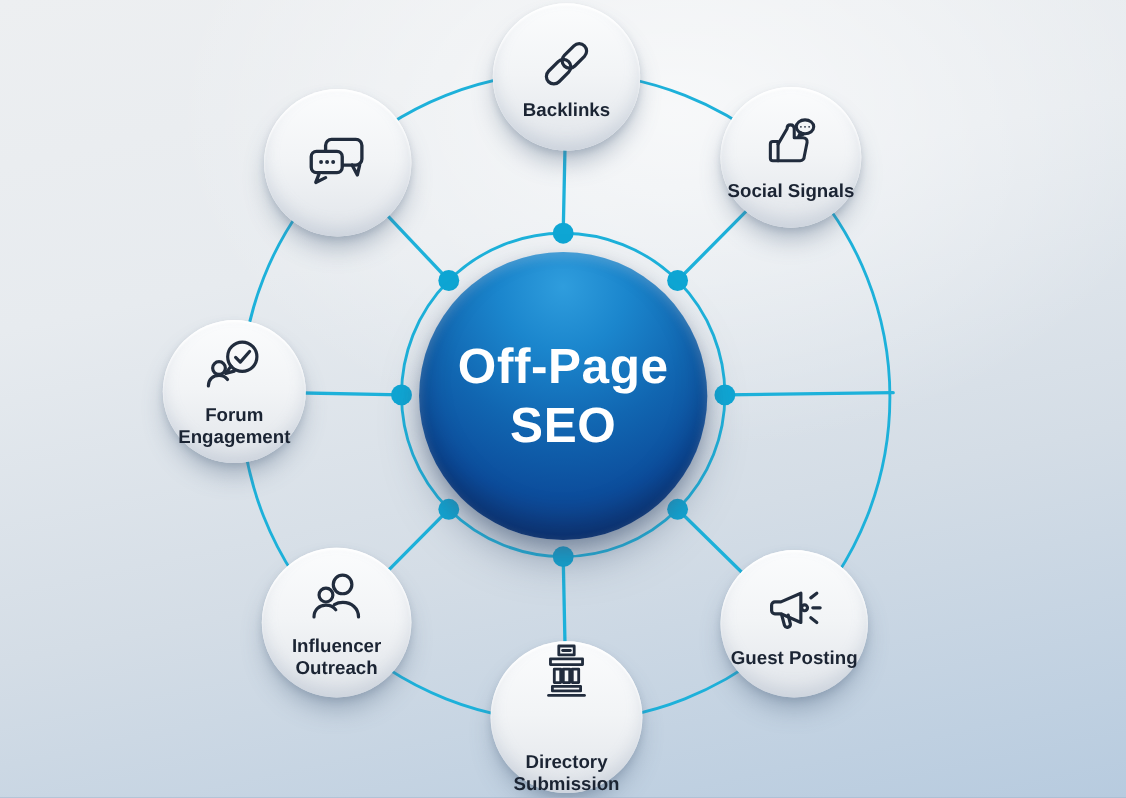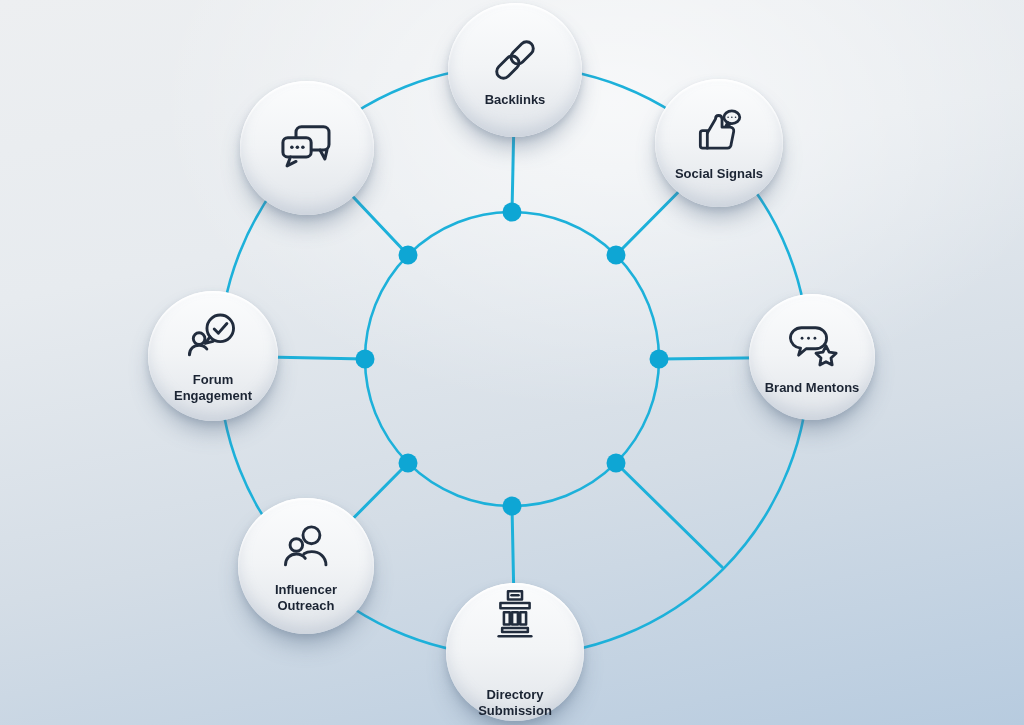--- a/index.html
+++ b/index.html
@@ -45,21 +45,21 @@
     background:linear-gradient(180deg, #fbfcfd 0%, #f2f4f6 48%, #e1e5ea 100%);
     box-shadow:0 14px 22px -4px rgba(84,104,132,.42), 0 3px 7px rgba(84,104,132,.2),
                inset 0 2px 2px rgba(255,255,255,.95), inset 0 -8px 14px rgba(150,165,185,.28);
     display:flex;flex-direction:column;align-items:center;justify-content:center;
   }
   .node-icon{color:var(--icon-stroke);line-height:0;}
   .node-icon svg{display:block;}
   .node-label{
     margin-top:5px;
     color:var(--label-text);
-    font-size:13px;font-weight:700;line-height:1.16;text-align:center;
+    font-size:17px;font-weight:700;line-height:1.16;text-align:center;
     white-space:pre-line;
   }
   .node-label:empty{display:none;}
 
   .pos-backlinks            {left:448px;top:3px;  width:134px;height:134px;}
   .pos-social-signals       {left:655px;top:79px; width:128px;height:128px;}
   .pos-brand-mentions       {left:749px;top:294px;width:126px;height:126px;}
   .pos-guest-posting        {left:655px;top:500px;width:134px;height:134px;}
   .pos-directory-submission {left:446px;top:583px;width:138px;height:138px;gap:40px;}
   .pos-influencer-outreach  {left:238px;top:498px;width:136px;height:136px;align-items:center;}
@@ -89,20 +89,26 @@
       <circle class="junction-dot" cx="616" cy="255" r="9.5"></circle>
       <circle class="junction-dot" cx="659" cy="359" r="9.5"></circle>
       <circle class="junction-dot" cx="616" cy="463" r="9.5"></circle>
       <circle class="junction-dot" cx="512" cy="506" r="9.5"></circle>
       <circle class="junction-dot" cx="408" cy="463" r="9.5"></circle>
       <circle class="junction-dot" cx="365" cy="359" r="9.5"></circle>
       <circle class="junction-dot" cx="408" cy="255" r="9.5"></circle>
     </g>
   </svg>
 
+  <div class="hub">
+    <div class="hub-title">
+      <div>Off-Page</div>
+      <div>SEO</div>
+    </div>
+  </div>
 
   <div class="node pos-backlinks">
     <span class="node-icon">
         <svg viewBox="0 0 48 48" width="54" height="54" fill="none" stroke="currentColor" stroke-linecap="round" stroke-linejoin="round" stroke-width="2.6">
        <g transform="rotate(-45 24 24)">
          <rect x="3.5" y="18" width="23" height="12" rx="6"></rect>
          <rect x="21.5" y="18" width="23" height="12" rx="6"></rect>
        </g>
      </svg>
       </span>
@@ -117,33 +123,34 @@
        <ellipse cx="35" cy="10.5" rx="6.8" ry="5.4" fill="#f2f4f6"></ellipse>
        <path d="M31.5 15l-1.5 3 3.6-1.6"></path>
        <circle cx="31.8" cy="10.5" r="0.7" fill="currentColor" stroke="none"></circle>
        <circle cx="35" cy="10.5" r="0.7" fill="currentColor" stroke="none"></circle>
        <circle cx="38.2" cy="10.5" r="0.7" fill="currentColor" stroke="none"></circle>
      </svg>
       </span>
     <span class="node-label">Social Signals</span>
   </div>
 
-  <div class="node pos-brand-mentions">
-    <span class="node-icon">
-        <svg viewBox="0 0 48 48" width="56" height="56" fill="none" stroke="currentColor" stroke-linecap="round" stroke-linejoin="round" stroke-width="2.4">
-       <path d="M15 7.5h12a9.5 9 0 0 1 9.5 9 9.5 9 0 0 1-9.5 9h-8l-6.5 5.5 1.7-6A9.5 9 0 0 1 5.5 16.5a9.5 9 0 0 1 9.5-9z"></path>
-       <circle cx="15.5" cy="16.5" r="1.2" fill="currentColor" stroke="none"></circle>
-       <circle cx="21" cy="16.5" r="1.2" fill="currentColor" stroke="none"></circle>
-       <circle cx="26.5" cy="16.5" r="1.2" fill="currentColor" stroke="none"></circle>
-       <path d="M36 23l2.7 5.4 6 .9-4.4 4.2 1 5.9-5.3-2.8-5.3 2.8 1-5.9-4.3-4.2 6-.9z" fill="#f2f4f6"></path>
-     </svg>
-      </span>
-    <span class="node-label">Brand Mentons</span>
-  </div>
-
+
+  <div class="node pos-guest-posting">
+    <span class="node-icon">
+        <svg viewBox="0 0 48 48" width="58" height="58" fill="none" stroke="currentColor" stroke-linecap="round" stroke-linejoin="round" stroke-width="2.4">
+       <path d="M29 11v22l-15-6.5H9.5A2.5 2.5 0 0 1 7 24v-4a2.5 2.5 0 0 1 2.5-2.5H14z"></path>
+       <path d="M14.5 27l2.2 8.2a2.3 2.3 0 0 0 4.4-1.2l-1.6-6.5"></path>
+       <circle cx="31.8" cy="22" r="2.2"></circle>
+       <path d="M36.5 14.5l4.5-3.5"></path>
+       <path d="M38 22h5.5"></path>
+       <path d="M36.5 29.5l4.5 3.5"></path>
+     </svg>
+      </span>
+    <span class="node-label">Guest Posting</span>
+  </div>
 
   <div class="node pos-directory-submission">
     <span class="node-icon">
         <svg viewBox="0 0 48 48" width="56" height="56" fill="none" stroke="currentColor" stroke-linecap="round" stroke-linejoin="round" stroke-width="2.2">
        <rect x="18" y="4.5" width="12" height="7"></rect>
        <line x1="21" y1="8" x2="27" y2="8"></line>
        <rect x="11.5" y="14.5" width="25" height="4.5"></rect>
        <rect x="14.5" y="22.5" width="5" height="10.5"></rect>
        <rect x="21.5" y="22.5" width="5" height="10.5"></rect>
        <rect x="28.5" y="22.5" width="5" height="10.5"></rect>

